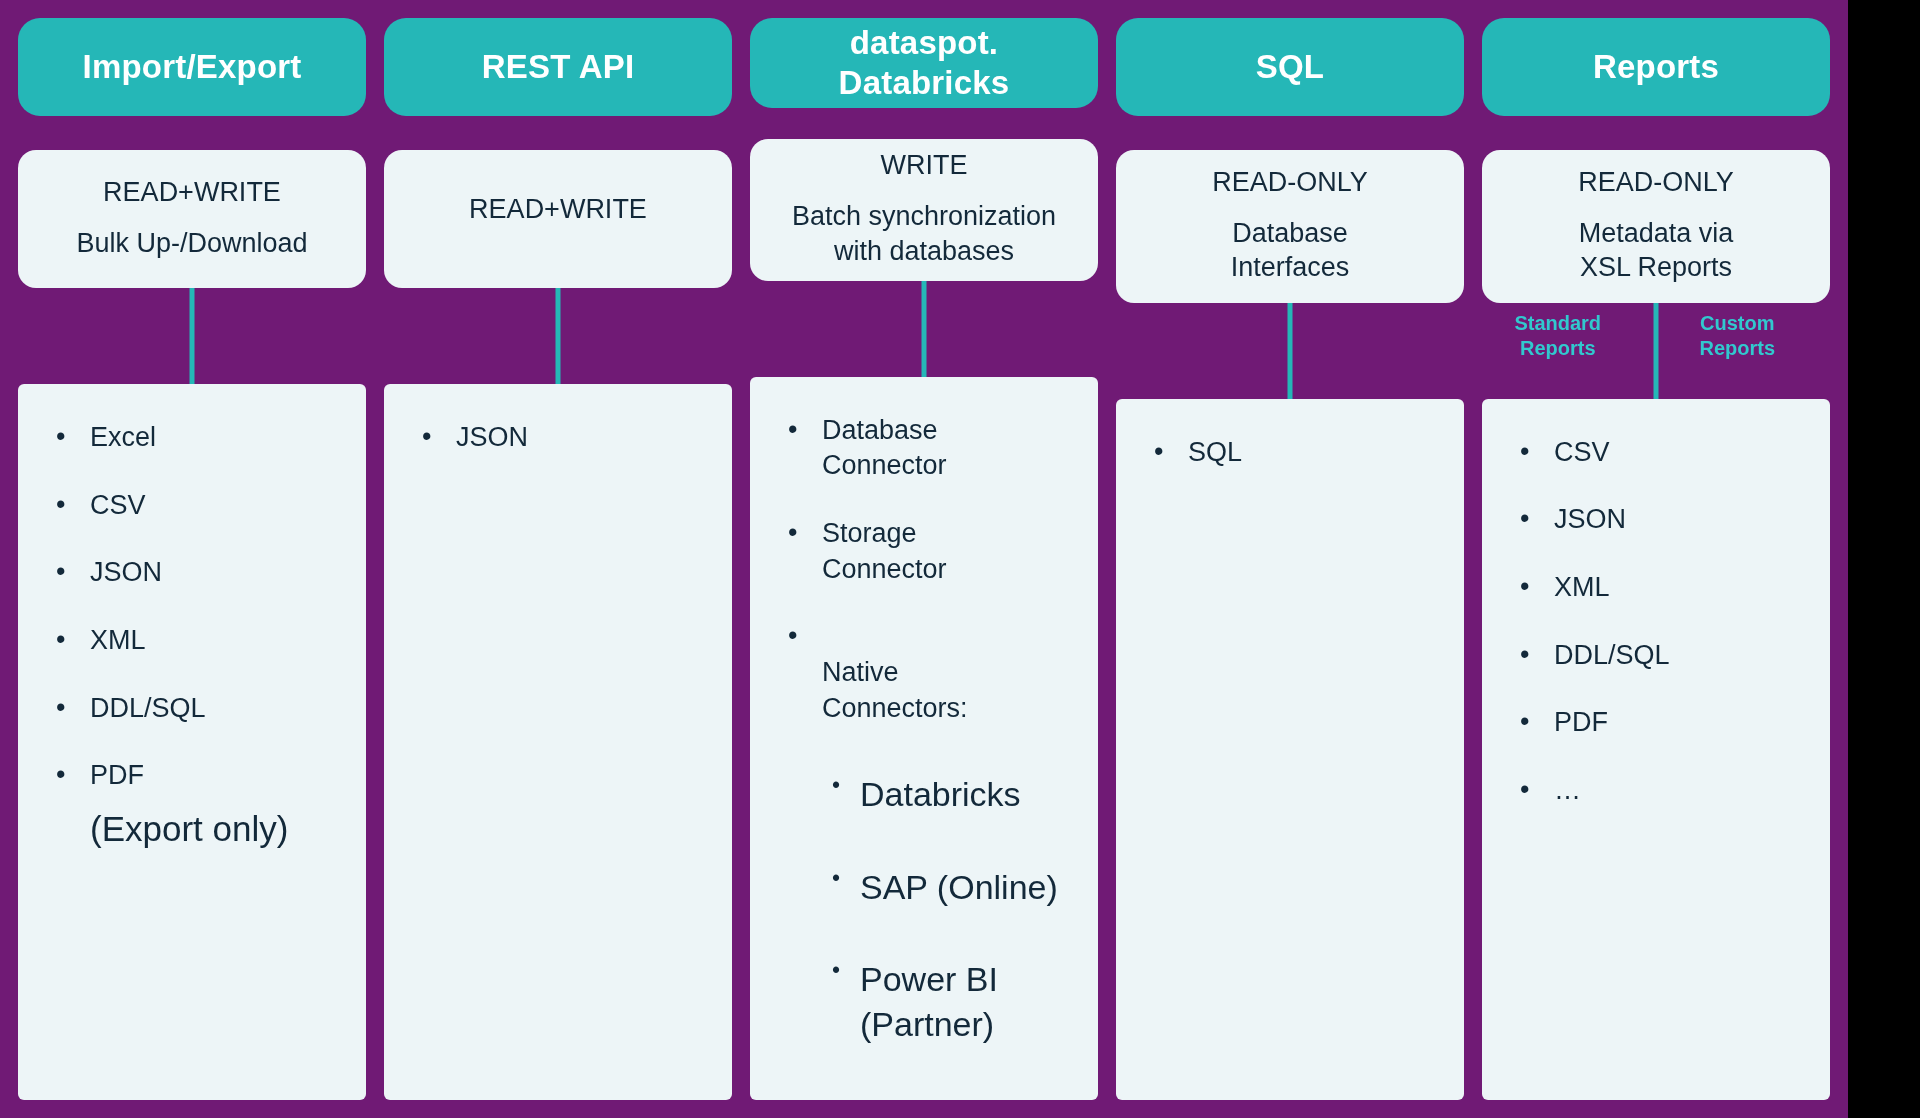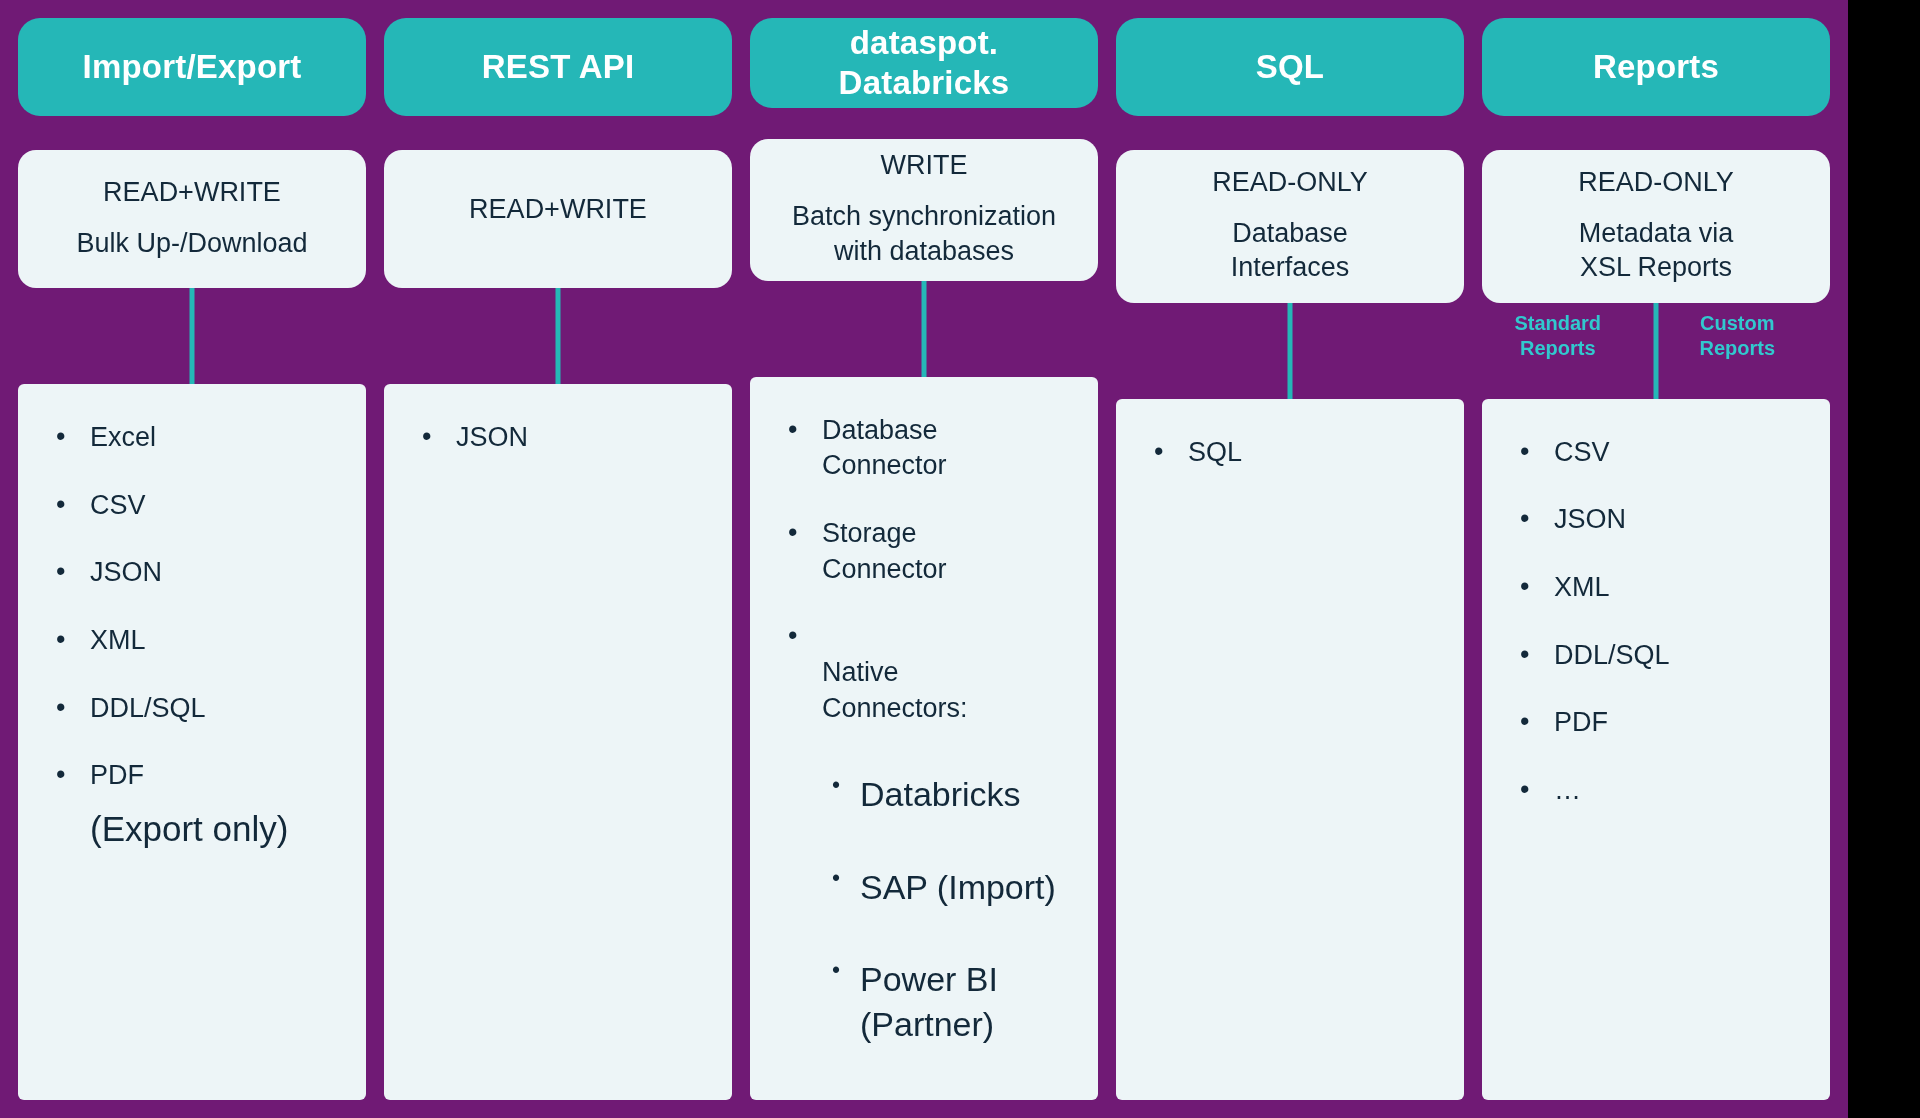--- a/index.html
+++ b/index.html
@@ -265,21 +265,21 @@
       <ul class="item-list">
         <li>Database
 Connector</li>
         <li>Storage
 Connector</li>
         <li class="tight">
           <span>Native
 Connectors:</span>
           <ul class="sub-list">
             <li>Databricks</li>
-            <li>SAP (Import)</li>
+            <li>SAP (Online)</li>
             <li>Power BI
 (Partner)</li>
           </ul>
         </li>
       </ul>
     </div>
   </div>
 
   <div class="column">
     <div class="header-card">

